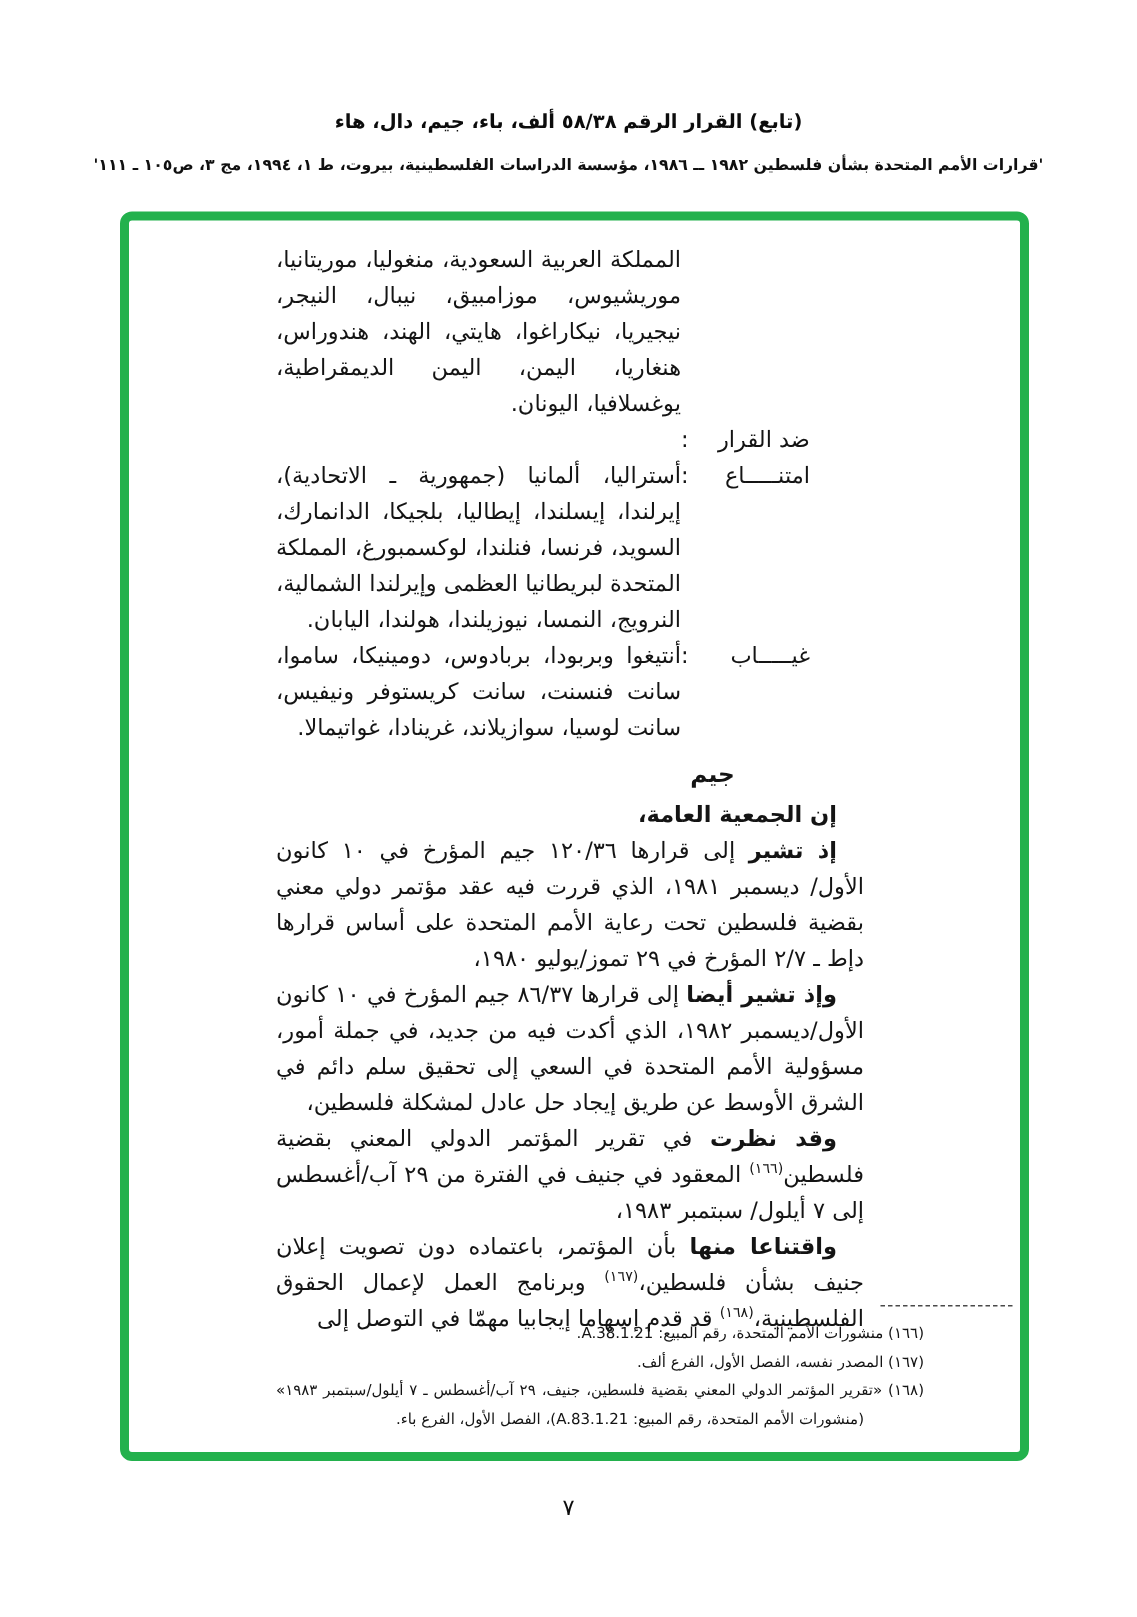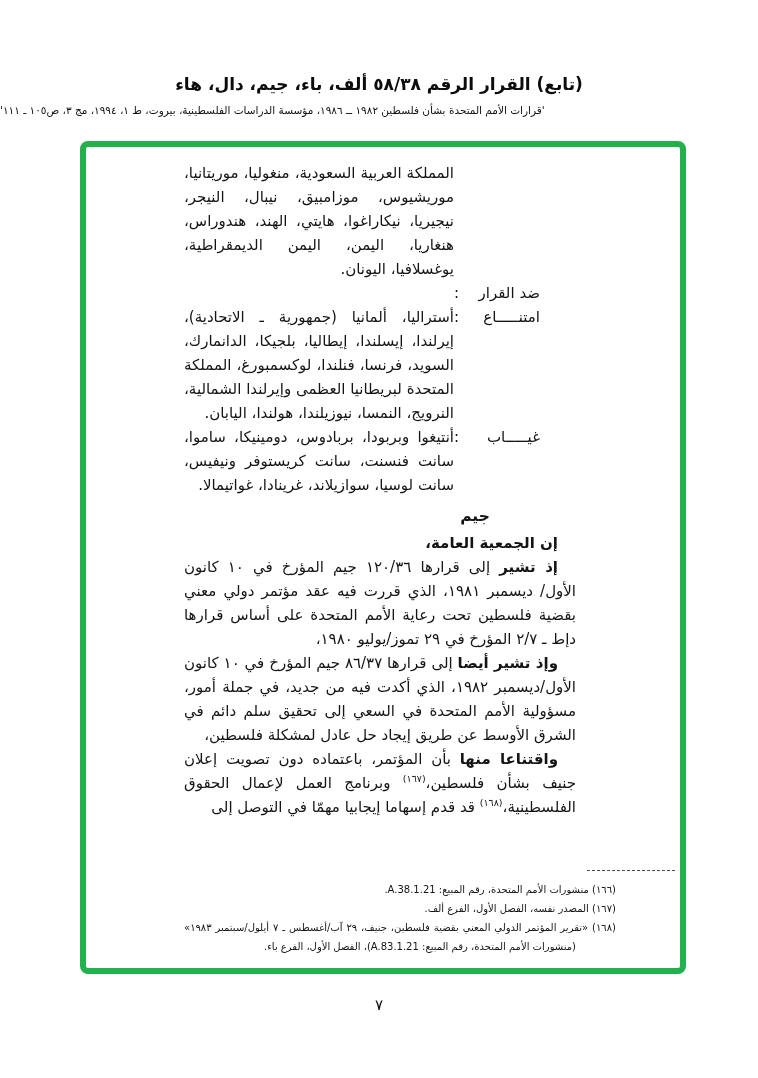--- a/index.html
+++ b/index.html
@@ -7,28 +7,28 @@
     width:758px; height:1078px;
     position:relative;
     background:#ffffff;
     font-family:"DejaVu Sans", sans-serif;
     color:#141414;
     overflow:hidden;
   }
   .page-title {
     position:absolute; top:74px; left:0; right:0;
     text-align:center;
-    font-size:17px; font-weight:bold;
+    font-size:13px; font-weight:bold;
     color:#0c0c0c;
     letter-spacing:0.2px;
   }
   .page-subtitle {
     position:absolute; top:104px; left:0; right:0;
-    text-align:left;
-    font-size:10.5px; font-weight:normal;
+    text-align:center;
+    font-size:10.5px; font-weight:bold;
     color:#101010;
   }
   .green-box {
     position:absolute;
     left:80px; top:141px;
     width:606px; height:833px;
     box-sizing:border-box;
     border:6px solid #23b14d;
     border-radius:8px;
     background:#ffffff;
@@ -145,20 +145,23 @@
     <div class="opening-line">إن الجمعية العامة،</div>
 
     <div class="para">
       <span class="lead">إذ تشير</span><span> إلى قرارها ١٢٠/٣٦ جيم المؤرخ في ١٠ كانون الأول/ ديسمبر ١٩٨١، الذي قررت فيه عقد مؤتمر دولي معني بقضية فلسطين تحت رعاية الأمم المتحدة على أساس قرارها دإط ـ ٢/٧ المؤرخ في ٢٩ تموز/يوليو ١٩٨٠،</span>
     </div>
 
     <div class="para">
       <span class="lead">وإذ تشير أيضا</span><span> إلى قرارها ٨٦/٣٧ جيم المؤرخ في ١٠ كانون الأول/ديسمبر ١٩٨٢، الذي أكدت فيه من جديد، في جملة أمور، مسؤولية الأمم المتحدة في السعي إلى تحقيق سلم دائم في الشرق الأوسط عن طريق إيجاد حل عادل لمشكلة فلسطين،</span>
     </div>
 
+    <div class="para">
+      <span class="lead">وقد نظرت</span><span> في تقرير المؤتمر الدولي المعني بقضية فلسطين</span><sup class="fn-ref">(١٦٦)</sup><span> المعقود في جنيف في الفترة من ٢٩ آب/أغسطس إلى ٧ أيلول/ سبتمبر ١٩٨٣،</span>
+    </div>
 
     <div class="para">
       <span class="lead">واقتناعا منها</span><span> بأن المؤتمر، باعتماده دون تصويت إعلان جنيف بشأن فلسطين،</span><sup class="fn-ref">(١٦٧)</sup><span> وبرنامج العمل لإعمال الحقوق الفلسطينية،</span><sup class="fn-ref">(١٦٨)</sup><span> قد قدم إسهاما إيجابيا مهمّا في التوصل إلى</span>
     </div>
 
   </div>
 
   <div class="fn-area">
     <div class="fn-separator"></div>
     <div class="footnote">

